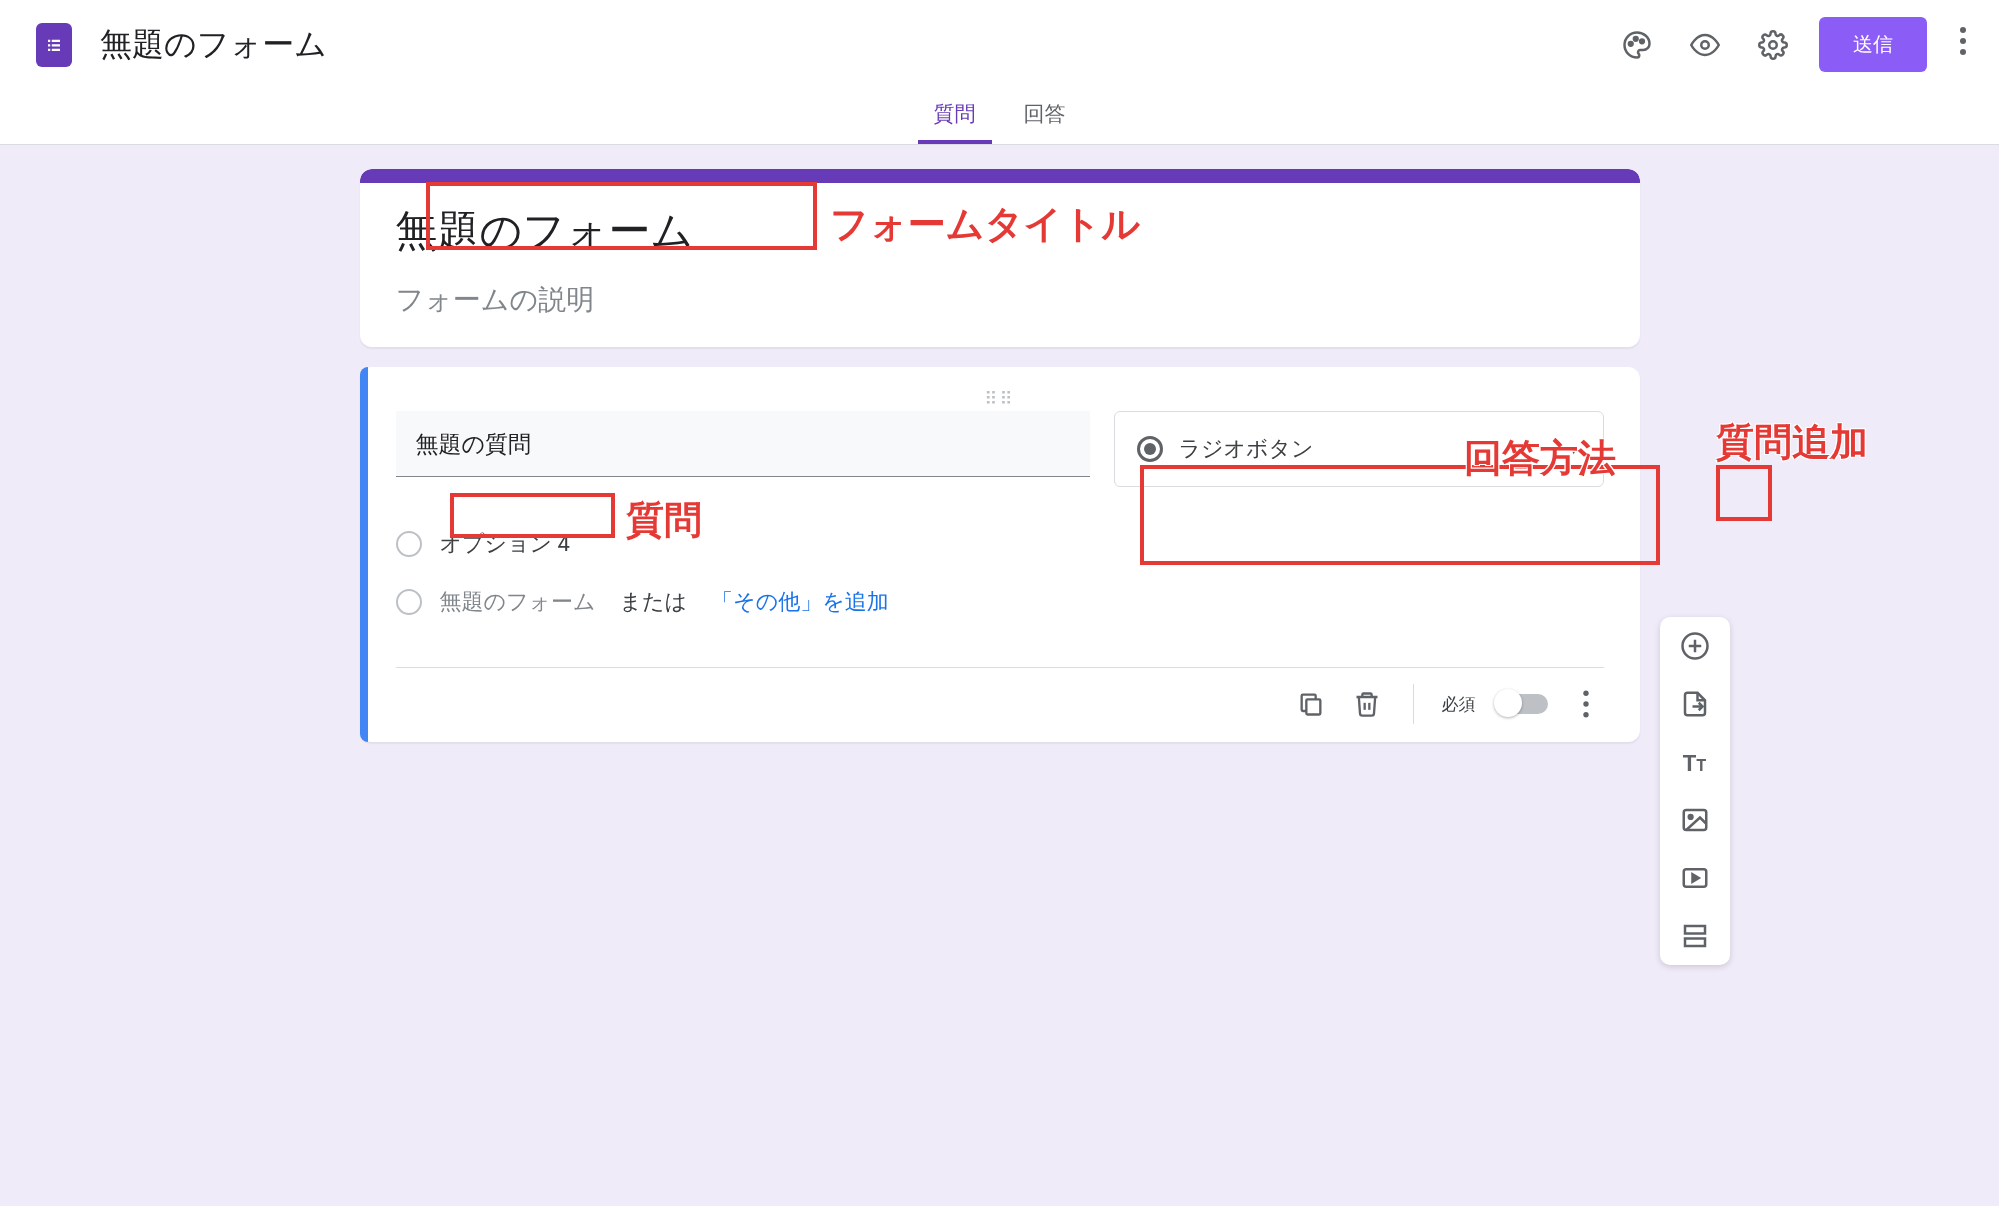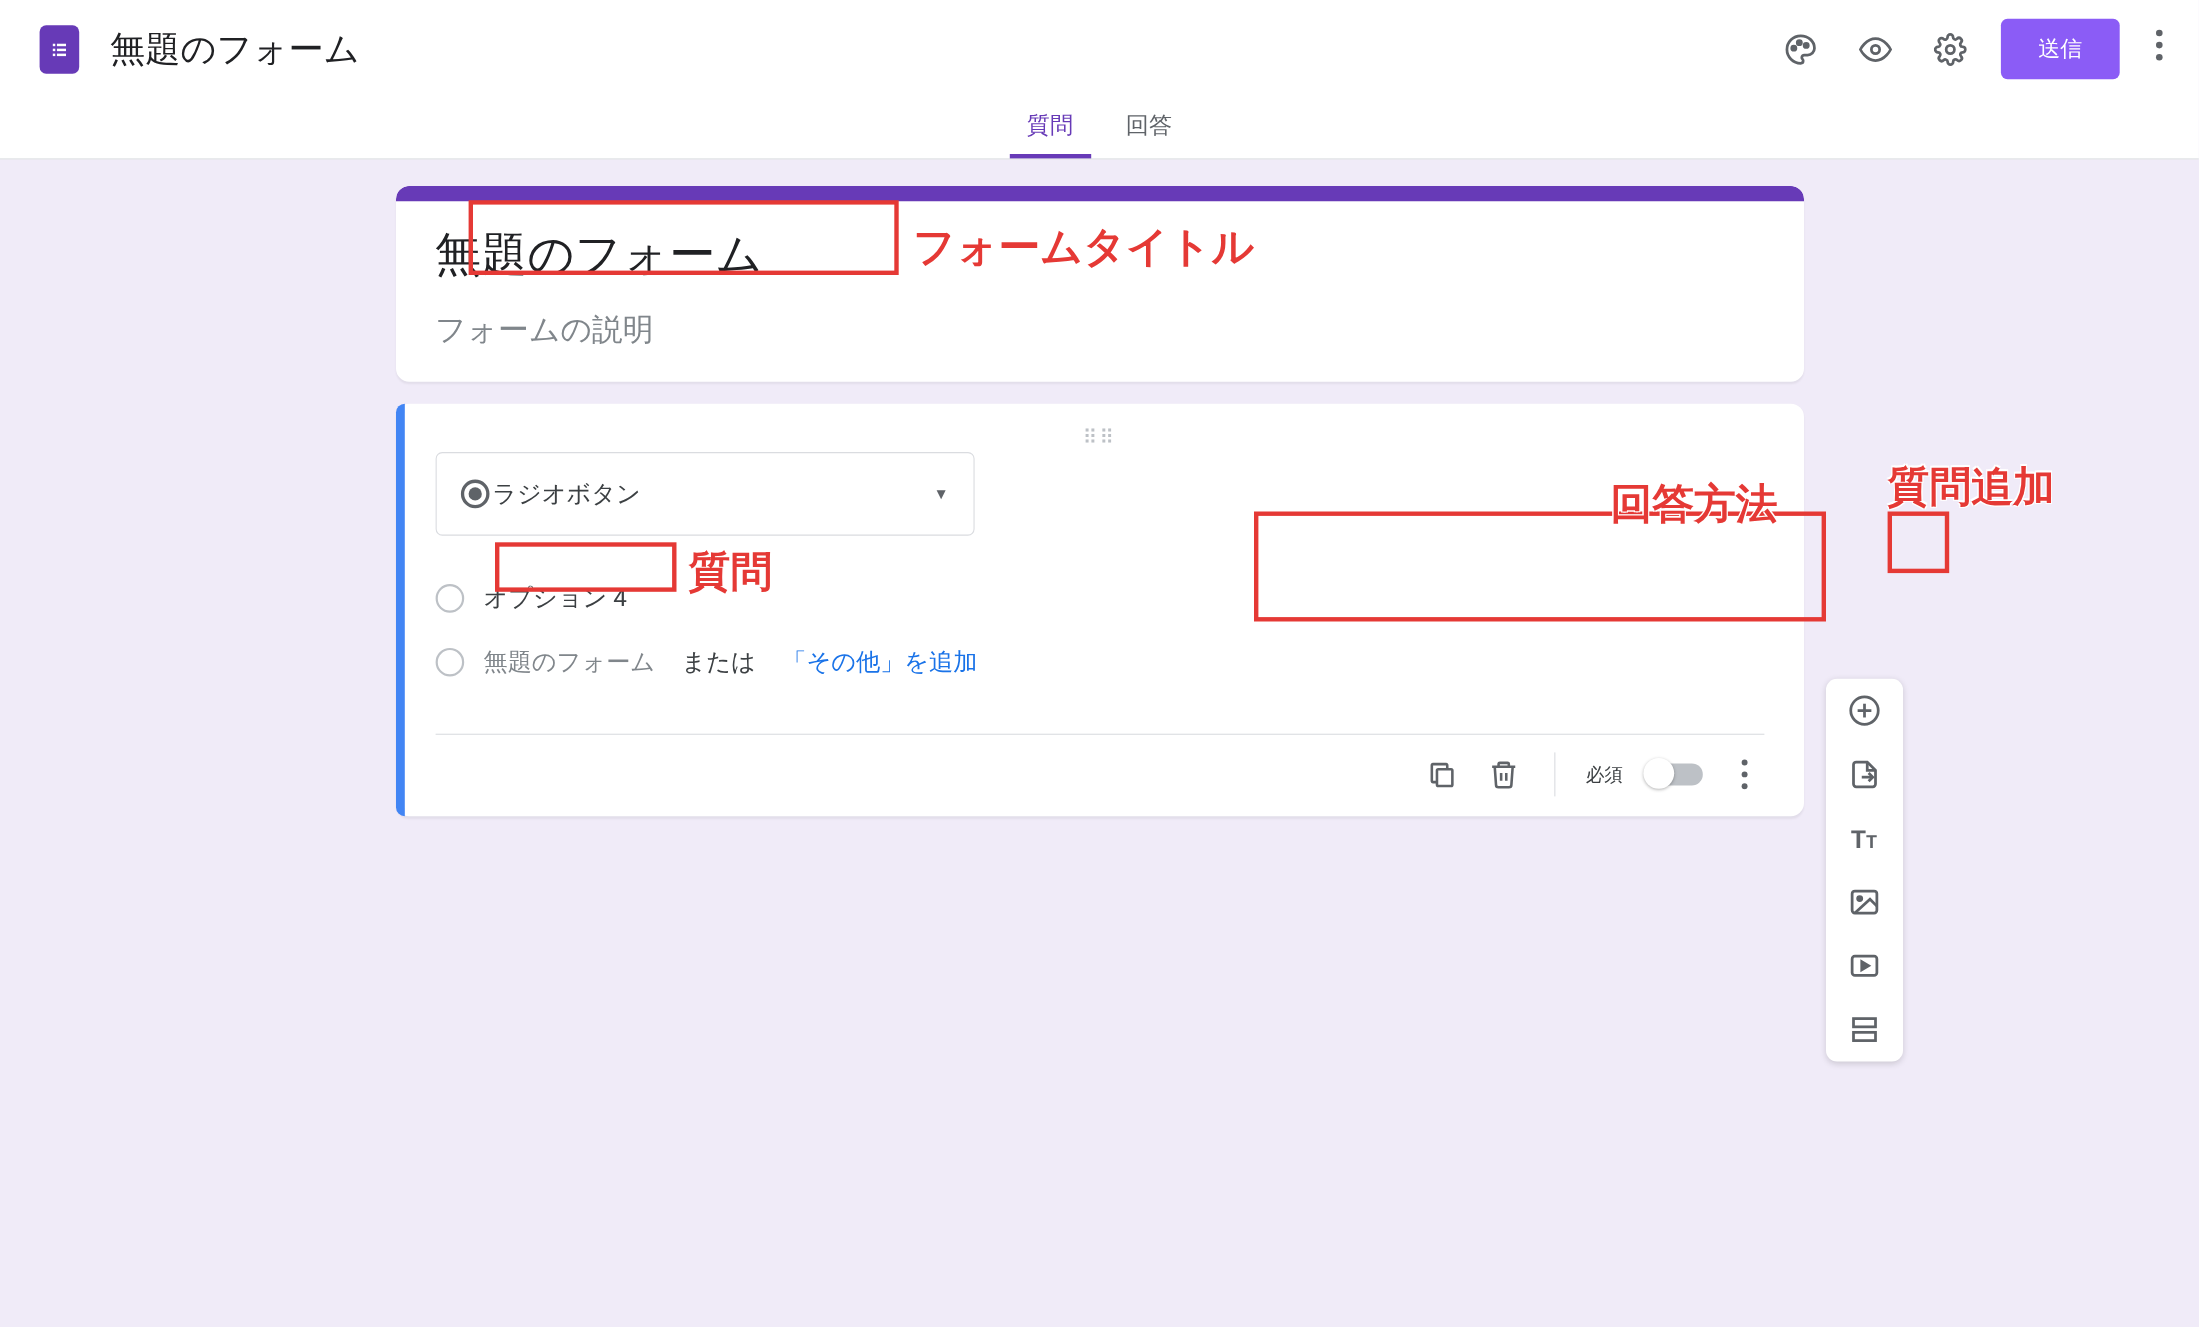--- a/index.html
+++ b/index.html
@@ -173,21 +173,21 @@
     }
     .type-select {
       width: 490px;
       height: 76px;
       border: 1px solid #dadce0;
       border-radius: 6px;
       display: flex;
       align-items: center;
       padding: 0 22px;
       cursor: pointer;
-      gap: 3px;
+      gap: 16px;
     }
     .radio-icon-filled {
       width: 26px; height: 26px;
       border-radius: 50%;
       border: 3px solid #5f6368;
       display: flex;
       align-items: center;
       justify-content: center;
       flex-shrink: 0;
     }
@@ -365,20 +365,23 @@
   <div class="form-column">
 
     <div class="card title-card">
       <input class="form-title-input" value="無題のフォーム" style="">
       <div class="form-desc">フォームの説明</div>
     </div>
 
     <div class="card question-card">
       <div class="drag-handle">⠿⠿</div>
       <div class="question-row">
+        <div class="question-input-wrap">
+          <input class="question-input" value="無題の質問" style="">
+        </div>
         <div class="type-select">
           <div class="radio-icon-filled"></div>
           <div class="type-label">ラジオボタン</div>
           <div class="dropdown-arrow">▼</div>
         </div>
       </div>
 
       <div class="option-row">
         <div class="radio-empty"></div>
         <span class="option-text">オプション 4</span>

